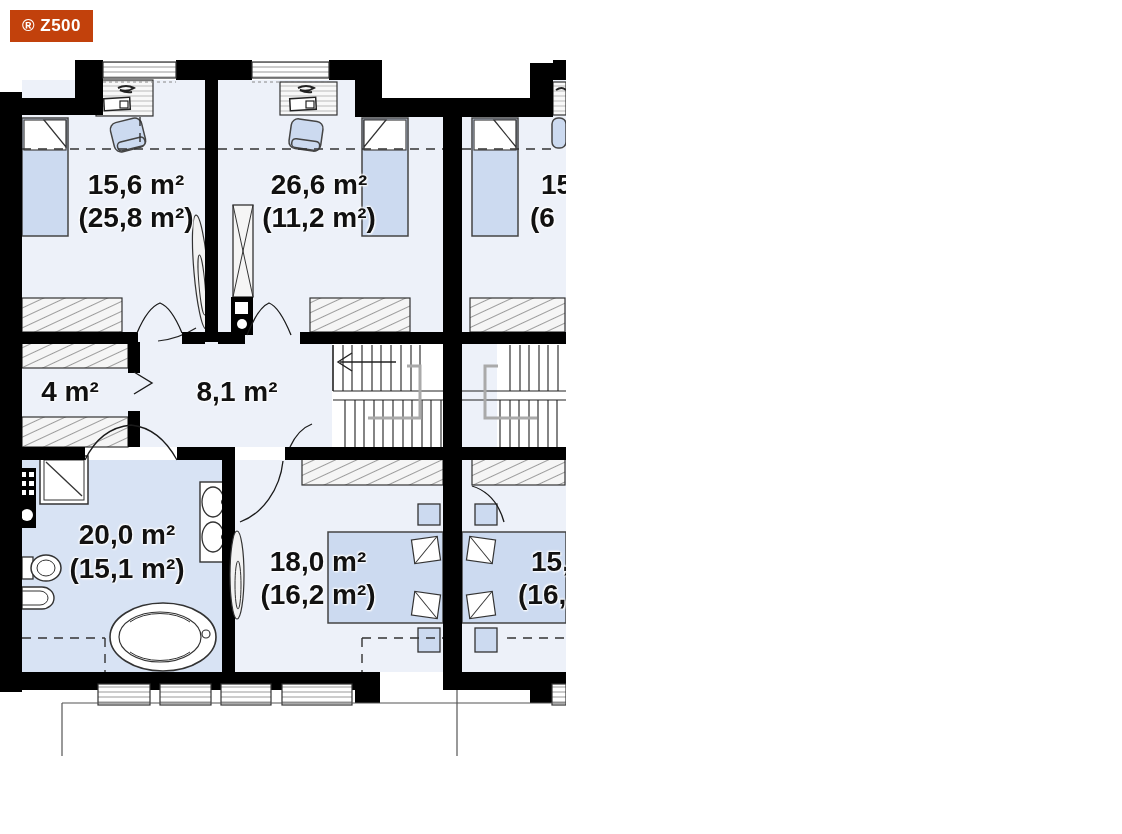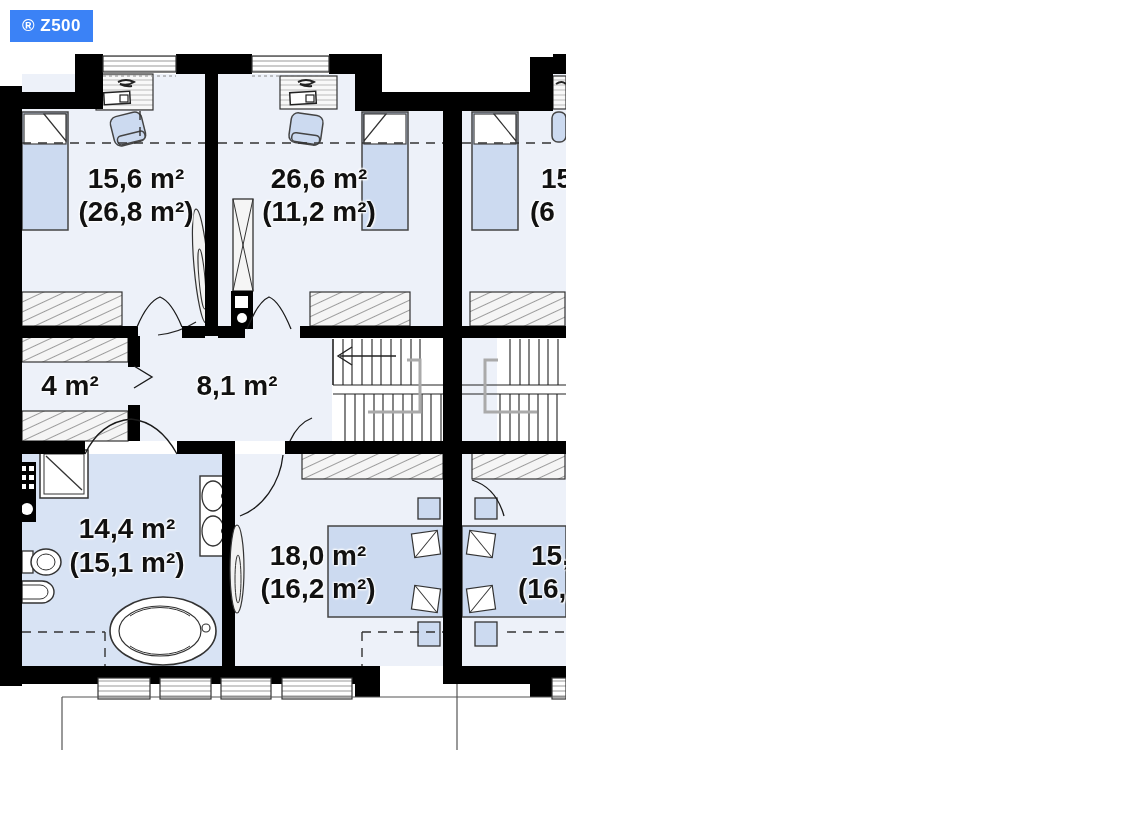--- a/index.html
+++ b/index.html
@@ -1,19 +1,19 @@
 <!DOCTYPE html>
 <html><head>
 <meta charset="utf-8">
 <style>
   html,body{margin:0;padding:0;background:#ffffff;}
   .stage{position:relative;width:1122px;height:834px;background:#ffffff;overflow:hidden;
          font-family:"Liberation Sans",sans-serif;}
-  .plan{position:absolute;left:0;top:4px;width:566px;height:746px;overflow:hidden;}
-  .badge{position:absolute;left:10px;top:10px;width:83px;height:32px;background:#3b82f6;
+  .plan{position:absolute;left:0;top:10px;width:566px;height:746px;overflow:hidden;}
+  .badge{position:absolute;left:10px;top:10px;width:83px;height:32px;background:#c2410c;
          color:#ffffff;font:700 17px/32px "Liberation Sans",sans-serif;text-align:center;
          letter-spacing:.5px;}
   .lbl{position:absolute;font:700 28px/1 "Liberation Sans",sans-serif;color:#111;
        white-space:nowrap;transform:translateX(-50%);
        text-shadow:0 0 2px #fff,0 0 3px #fff,1px 1px 2px #fff,-1px -1px 2px #fff;}
   .lbl.cut{transform:none;}
   svg{display:block;}
 </style>
 </head>
 <body>
@@ -277,32 +277,32 @@
 
     <g stroke="#555" stroke-width="1.2" fill="none">
       <line x1="62" y1="693" x2="566" y2="693"></line>
       <line x1="62" y1="693" x2="62" y2="787"></line>
       <line x1="457" y1="680" x2="457" y2="787"></line>
       <line x1="62" y1="787" x2="566" y2="787"></line>
     </g>
   </svg>
 
   <div class="lbl" style="left:136px;top:161px">15,6 m²</div>
-  <div class="lbl" style="left:136px;top:194px">(26,8 m²)</div>
+  <div class="lbl" style="left:136px;top:194px">(25,8 m²)</div>
 
   <div class="lbl" style="left:319px;top:161px">26,6 m²</div>
   <div class="lbl" style="left:319px;top:194px">(11,2 m²)</div>
 
   <div class="lbl cut" style="left:541px;top:161px">15</div>
   <div class="lbl cut" style="left:530px;top:194px">(6</div>
 
   <div class="lbl" style="left:70px;top:368px">4 m²</div>
   <div class="lbl" style="left:237px;top:368px">8,1 m²</div>
 
-  <div class="lbl" style="left:127px;top:511px">14,4 m²</div>
+  <div class="lbl" style="left:127px;top:511px">20,0 m²</div>
   <div class="lbl" style="left:127px;top:545px">(15,1 m²)</div>
 
   <div class="lbl" style="left:318px;top:538px">18,0 m²</div>
   <div class="lbl" style="left:318px;top:571px">(16,2 m²)</div>
 
   <div class="lbl cut" style="left:531px;top:538px">15,</div>
   <div class="lbl cut" style="left:518px;top:571px">(16,</div>
   </div>
 </div>
 

